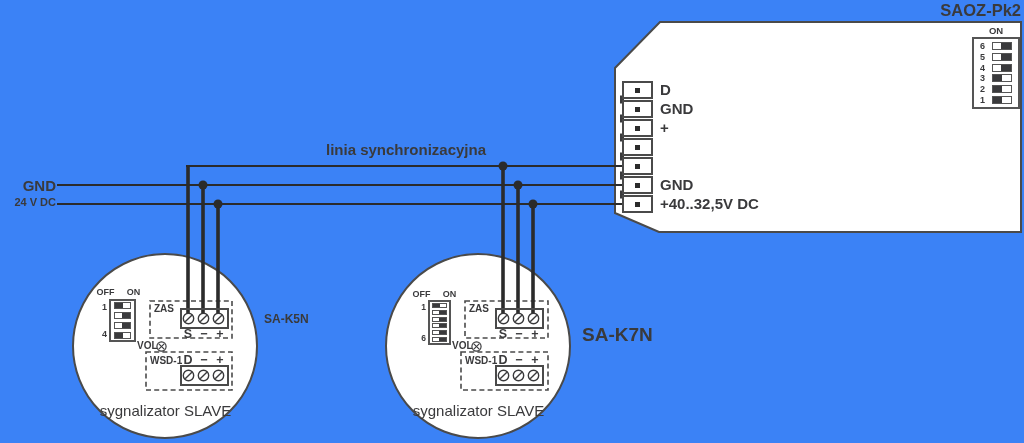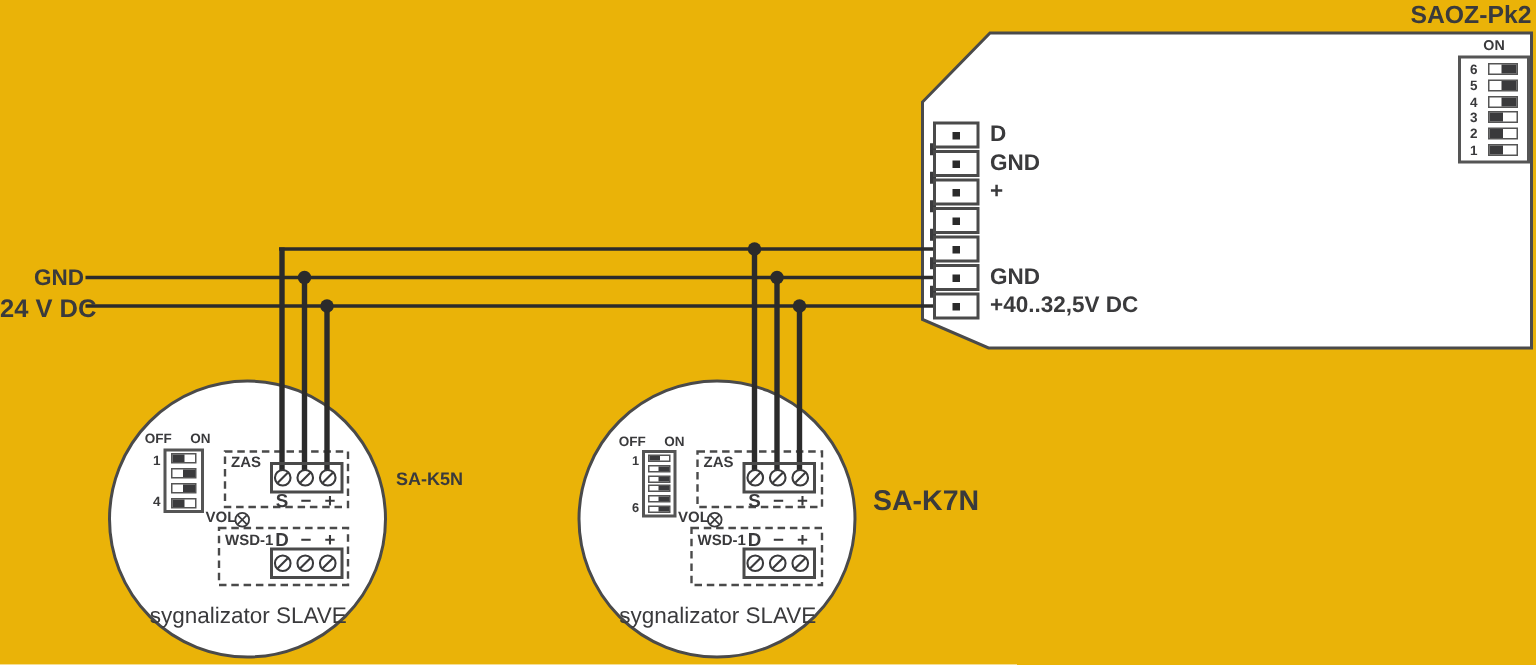--- a/index.html
+++ b/index.html
@@ -1,17 +1,17 @@
 <!DOCTYPE html>
 <html style="--outline: #4a4a4a; --text: #3a3a3c; --wire: #2b2b2b;"><head>
 <meta charset="utf-8">
 <style>
   :root{ --outline:#4a4a4a; --text:#3a3a3c; --wire:#2b2b2b; }
   html,body{margin:0;padding:0;background:#fff;}
-  #canvas{position:relative;width:1024px;height:443px;background:#eab308;overflow:hidden;
+  #canvas{position:relative;width:1024px;height:443px;background:#3b82f6;overflow:hidden;
           font-family:"Liberation Sans",sans-serif;color:var(--text);}
   svg.layer{position:absolute;left:0;top:0;}
   .abs{position:absolute;white-space:nowrap;color:var(--text);}
   .b{font-weight:bold;}
   .ctr{text-align:center;} .rgt{text-align:right;}
 
   
   .mterm{position:absolute;left:622px;width:31px;height:18px;box-sizing:border-box;
          border:2px solid var(--outline);display:flex;align-items:center;justify-content:center;}
   .mterm .sq{width:5px;height:5px;background:var(--wire);}
@@ -147,21 +147,22 @@
         <div class="dip-slider right"></div>
         <div class="dip-slider right"></div>
         <div class="dip-slider left"></div>
         <div class="dip-slider left"></div>
         <div class="dip-slider left"></div>
       </div>
   </div>
 
 
   <div class="abs b rgt" style="left:0;top:177px;width:56px;font-size:15px;">GND</div>
-  <div class="abs b rgt" style="left:0;top:196px;width:56px;font-size:17px;">24 V DC</div>
+  <div class="abs b rgt" style="left:0;top:196px;width:56px;font-size:11px;">24 V DC</div>
+  <div class="abs b ctr" style="left:300px;top:141px;width:212px;font-size:15px;">linia synchronizacyjna</div>
 
   <div class="abs b" style="left:92px;top:287px;width:27px;text-align:center;font-size:9px;">OFF</div>
   <div class="abs b" style="left:120px;top:287px;width:27px;text-align:center;font-size:9px;">ON</div>
   <div class="dip" id="dip-slave1">
     <div class="dip-nums">
         <div>1</div>
         <div></div>
         <div></div>
         <div>4</div>
       </div>

